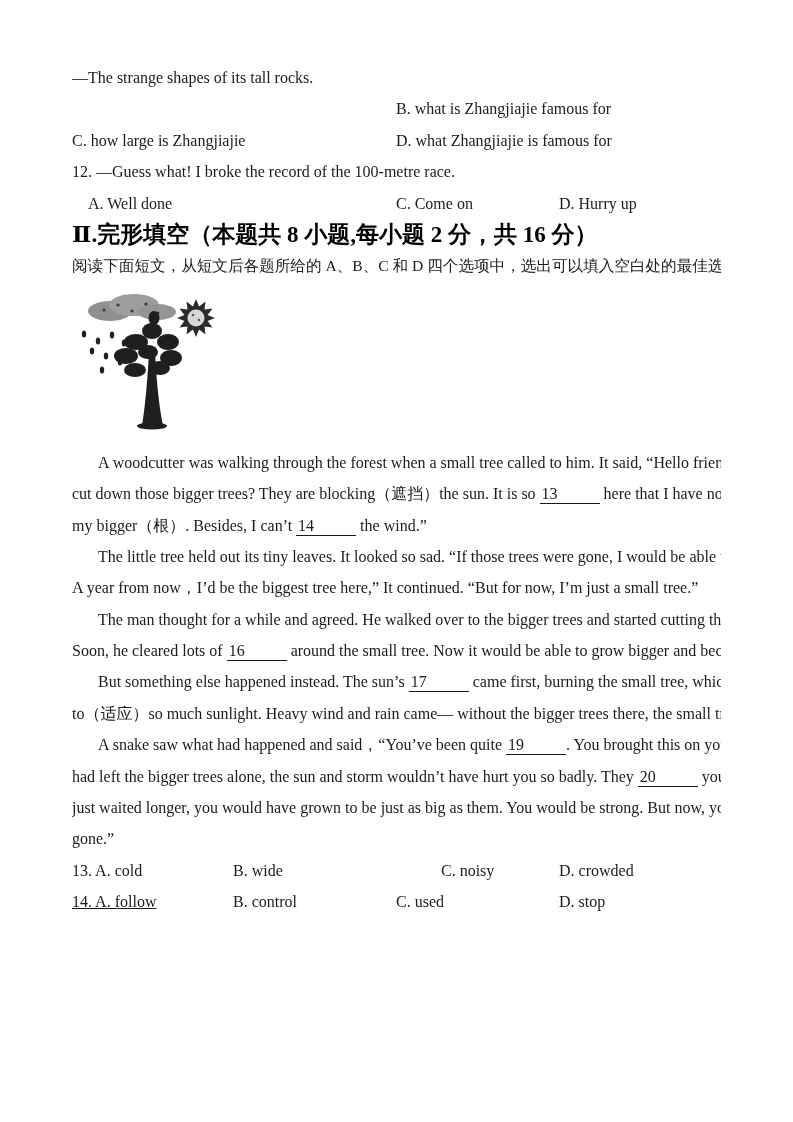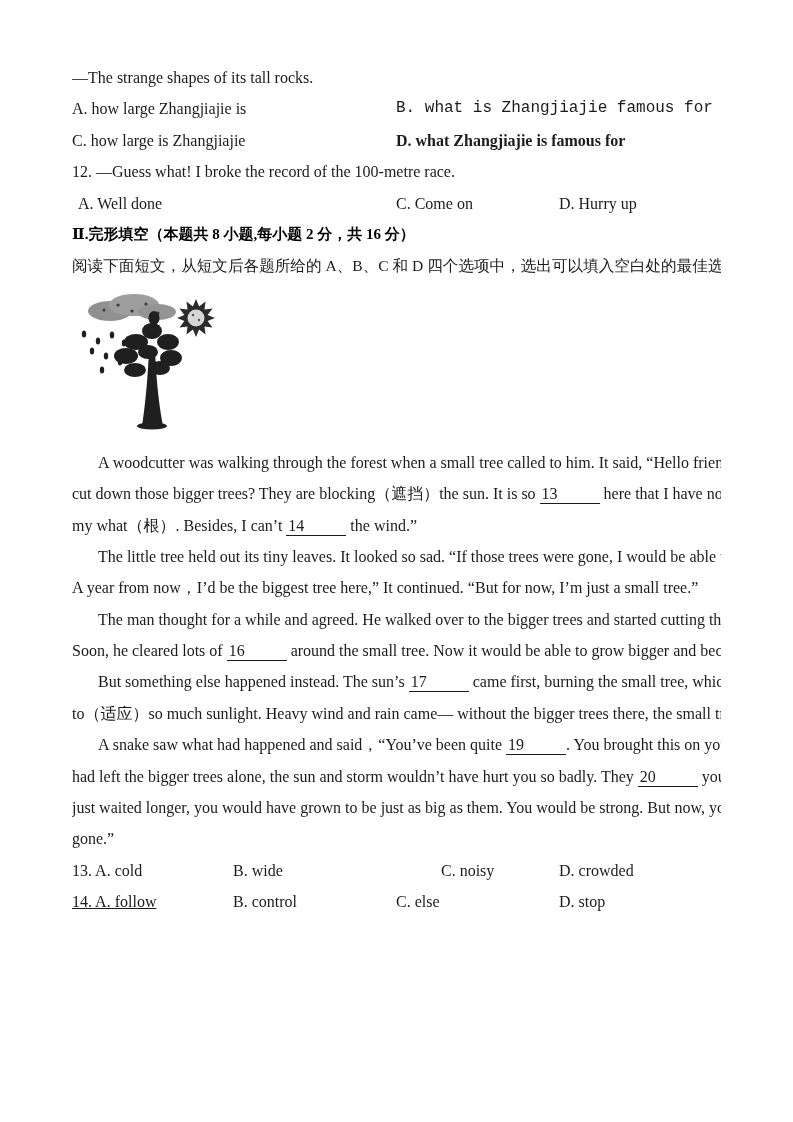--- a/index.html
+++ b/index.html
@@ -10,21 +10,21 @@
     font-family:"Liberation Serif","DejaVu Serif",serif;
     font-size:16px;
   }
   .page { position:relative; width:793px; height:918px; background:#ffffff; overflow:hidden; }
   .content { position:absolute; left:72px; top:62px; width:649px; }
   .row {
     position:relative; height:31.4px; line-height:31.4px;
     white-space:nowrap; overflow:hidden;
   }
   .cell { position:absolute; top:0; white-space:nowrap; }
-  .section-title { font-weight:700; font-size:15px; color:#000; }
+  .section-title { font-weight:700; font-size:23px; color:#000; }
   .instruction { font-size:15.6px; }
   .figure { width:152px; height:150px; margin:6px 0 0 2px; }
   .passage { margin-top:9px; }
   .pline {
     width:649px; height:31.4px; line-height:31.4px;
     white-space:nowrap; overflow:hidden;
     text-align:justify; text-align-last:justify;
   }
   .pline.last { text-align-last:left; }
   .pline.indent { padding-left:26px; }
@@ -36,33 +36,32 @@
 </style>
 </head>
 <body>
 
 <div class="page">
   <div class="content">
 
     <div class="row">—The strange shapes of its tall rocks.</div>
     <div id="q11-opts">
         <div class="row">
-          <span class="cell" style="left: 0px;">A. how large Zhangjiajie is</span>
-          <span class="cell" style="left: 324px; font-family: Liberation Mono, monospace;">B. what is Zhangjiajie famous for</span>
+          <span class="cell" style="left: 324px;">B. what is Zhangjiajie famous for</span>
         </div>
         <div class="row">
           <span class="cell" style="left: 0px;">C. how large is Zhangjiajie</span>
-          <span class="cell" style="left: 324px; font-weight: bold;">D. what Zhangjiajie is famous for</span>
+          <span class="cell" style="left: 324px;">D. what Zhangjiajie is famous for</span>
         </div>
       </div>
 
     <div class="row">12. —Guess what! I broke the record of the 100-metre race.</div>
     <div id="q12-opts">
         <div class="row">
-          <span class="cell" style="left: 6px;">A. Well done</span>
+          <span class="cell" style="left: 16px;">A. Well done</span>
           <span class="cell" style="left: 161px; margin-top: 48px;">B. Bad luck</span>
           <span class="cell" style="left: 324px;">C. Come on</span>
           <span class="cell" style="left: 487px;">D. Hurry up</span>
         </div>
       </div>
 
     <div class="row section-title">Ⅱ.完形填空（本题共 8 小题,每小题 2 分，共 16 分）</div>
     <div class="row instruction">阅读下面短文，从短文后各题所给的 A、B、C 和 D 四个选项中，选出可以填入空白处的最佳选项。</div>
 
     <div class="figure">
@@ -110,21 +109,21 @@
           <ellipse cx="86" cy="80" rx="10" ry="7"></ellipse>
           <path d="M75 62 C74 85 72 112 68 138 L89 138 C84 112 82 85 81 62 Z"></path>
           <ellipse cx="78" cy="138" rx="15" ry="3.5"></ellipse>
         </g>
       </svg>
     </div>
 
     <div id="passage" class="passage">
         <div class="pline indent"><span>A woodcutter was walking through the forest when a small tree called to him. It said, “Hello friend. Can you</span></div>
         <div class="pline"><span>cut down those bigger trees? They are blocking（遮挡）the sun. It is so </span><span class="blank">13</span><span> here that I have no room to spread</span></div>
-        <div class="pline last"><span>my what（根）. Besides, I can’t </span><span class="blank">14</span><span> the wind.”</span></div>
+        <div class="pline last"><span>my bigger（根）. Besides, I can’t </span><span class="blank">14</span><span> the wind.”</span></div>
         <div class="pline indent"><span>The little tree held out its tiny leaves. It looked so sad. “If those trees were gone, I would be able to </span></div>
         <div class="pline last"><span>A year from now，I’d be the biggest tree here,” It continued. “But for now, I’m just a small tree.”</span></div>
         <div class="pline indent"><span>The man thought for a while and agreed. He walked over to the bigger trees and started cutting them down.</span></div>
         <div class="pline"><span>Soon, he cleared lots of </span><span class="blank">16</span><span> around the small tree. Now it would be able to grow bigger and become the</span></div>
         <div class="pline indent"><span>But something else happened instead. The sun’s </span><span class="blank">17</span><span> came first, burning the small tree, which wasn’t used</span></div>
         <div class="pline"><span>to（适应）so much sunlight. Heavy wind and rain came— without the bigger trees there, the small tree was hit by</span></div>
         <div class="pline indent"><span>A snake saw what had happened and said，“You’ve been quite </span><span class="blank">19</span><span>. You brought this on yourself. If you</span></div>
         <div class="pline"><span>had left the bigger trees alone, the sun and storm wouldn’t have hurt you so badly. They </span><span class="blank">20</span><span> you. If you had</span></div>
         <div class="pline"><span>just waited longer, you would have grown to be just as big as them. You would be strong. But now, you’re nearly</span></div>
         <div class="pline last"><span>gone.”</span></div>
@@ -133,19 +132,19 @@
     <div id="cloze-opts">
         <div class="row">
           <span class="cell" style="left: 0px;">13. A. cold</span>
           <span class="cell" style="left: 161px;">B. wide</span>
           <span class="cell" style="left: 324px; margin-left: 45px;">C. noisy</span>
           <span class="cell" style="left: 487px;">D. crowded</span>
         </div>
         <div class="row">
           <span class="cell" style="left: 0px; text-decoration: underline;">14. A. follow</span>
           <span class="cell" style="left: 161px;">B. control</span>
-          <span class="cell" style="left: 324px;">C. else</span>
+          <span class="cell" style="left: 324px;">C. used</span>
           <span class="cell" style="left: 487px;">D. stop</span>
         </div>
       </div>
 
   </div>
 </div>
 
 </body></html>

